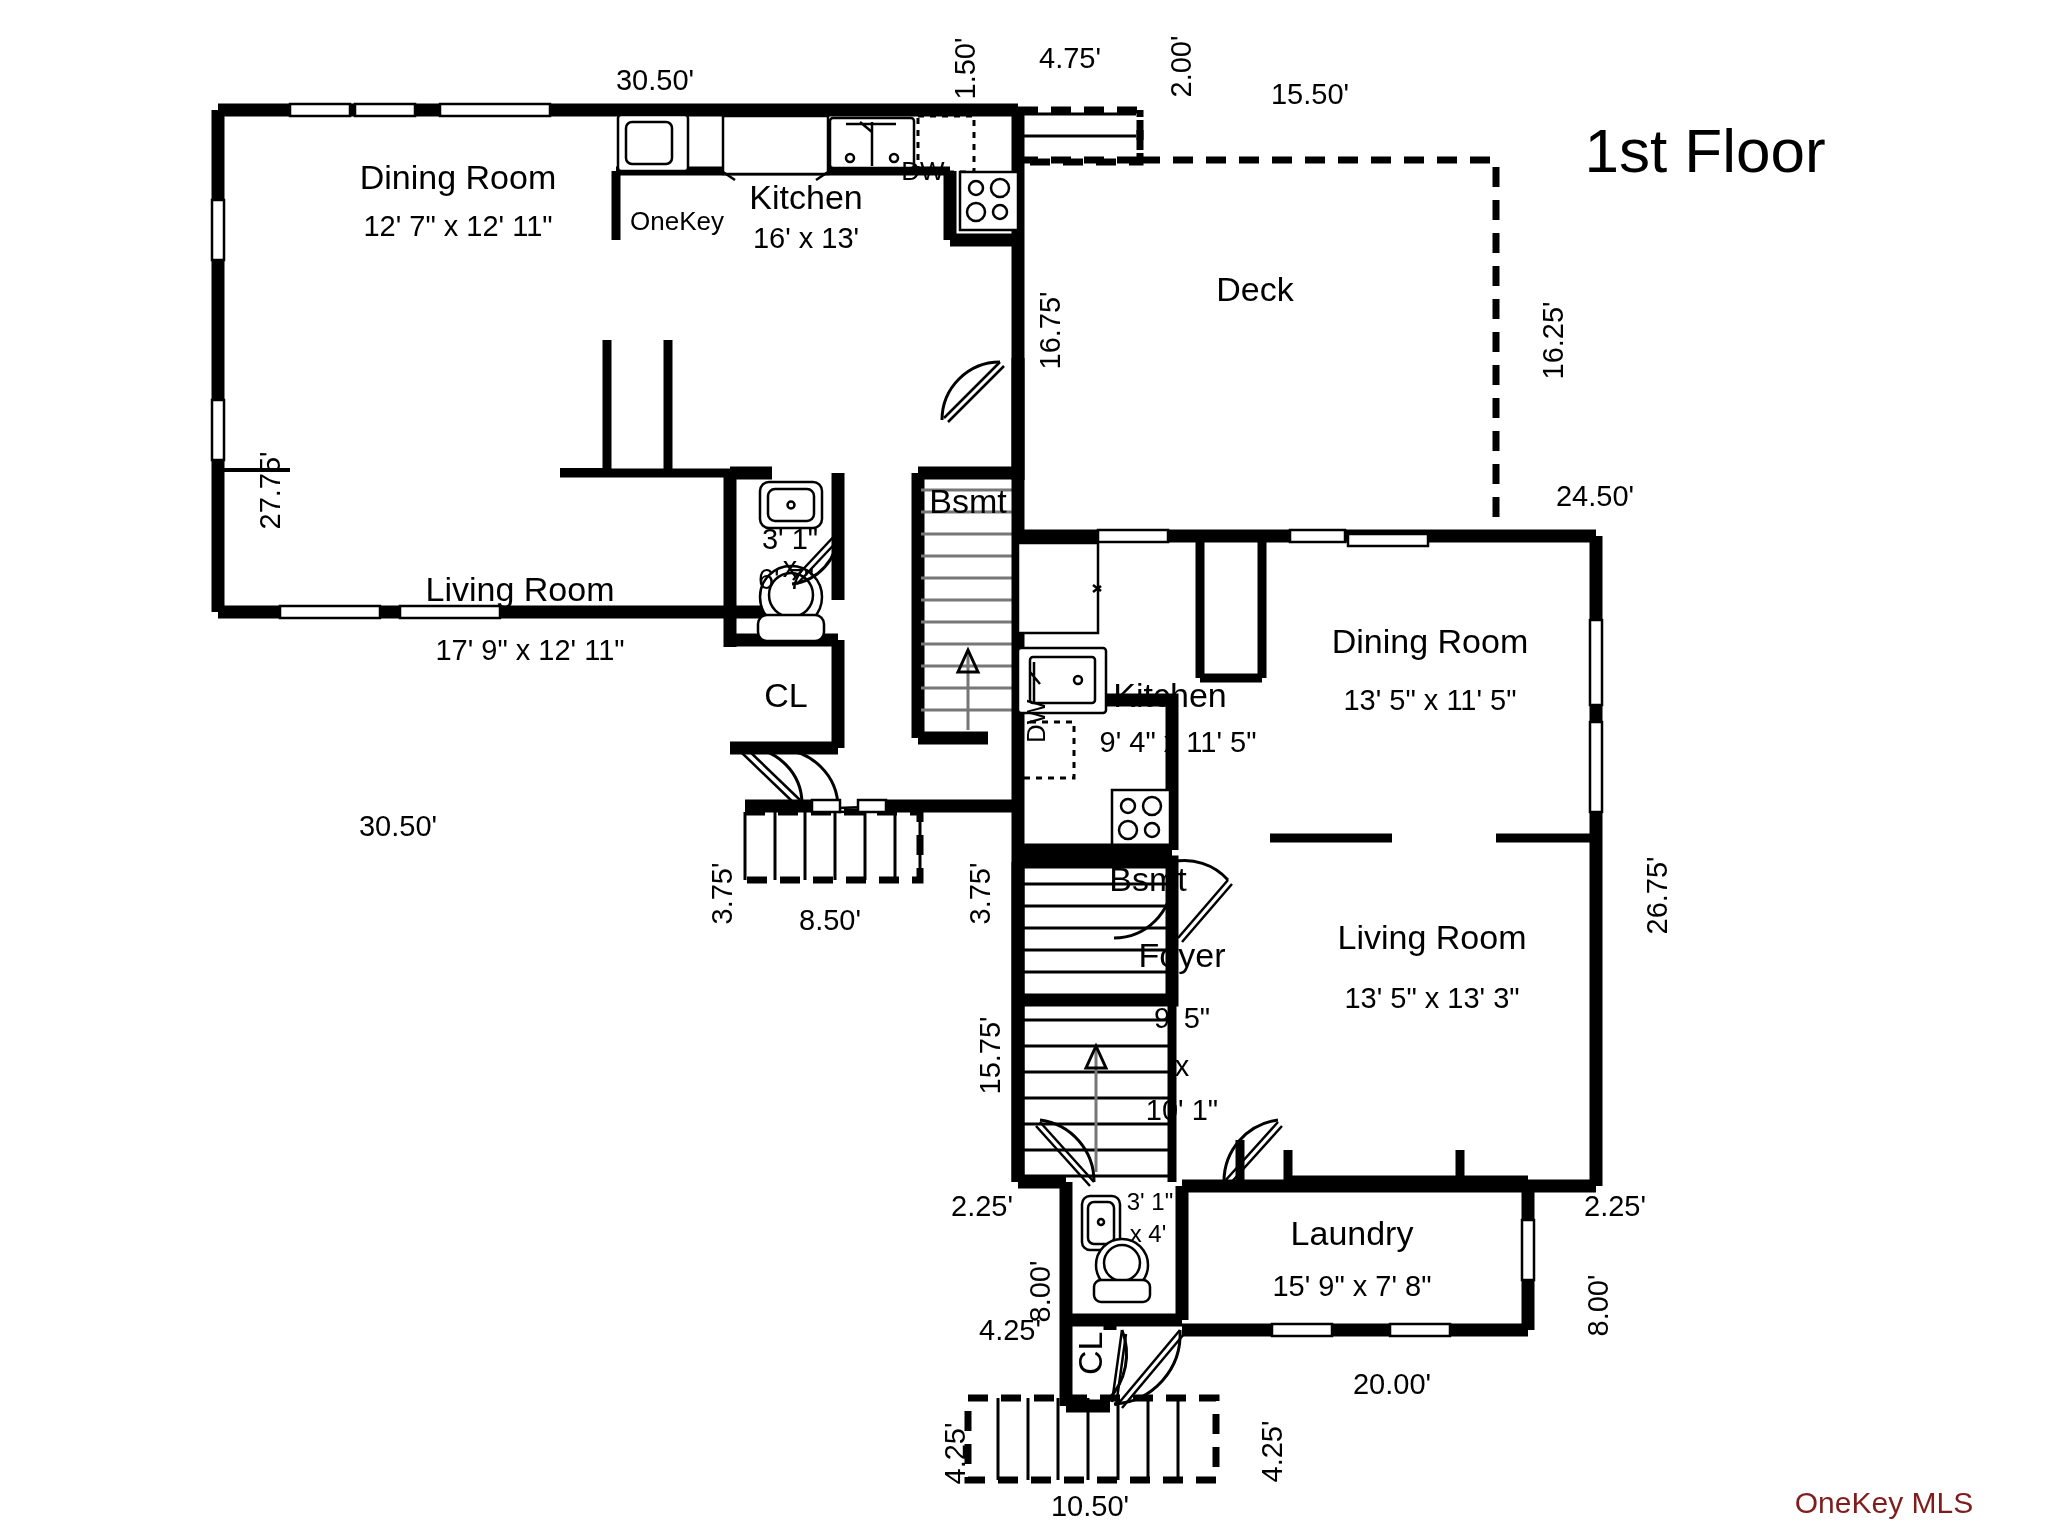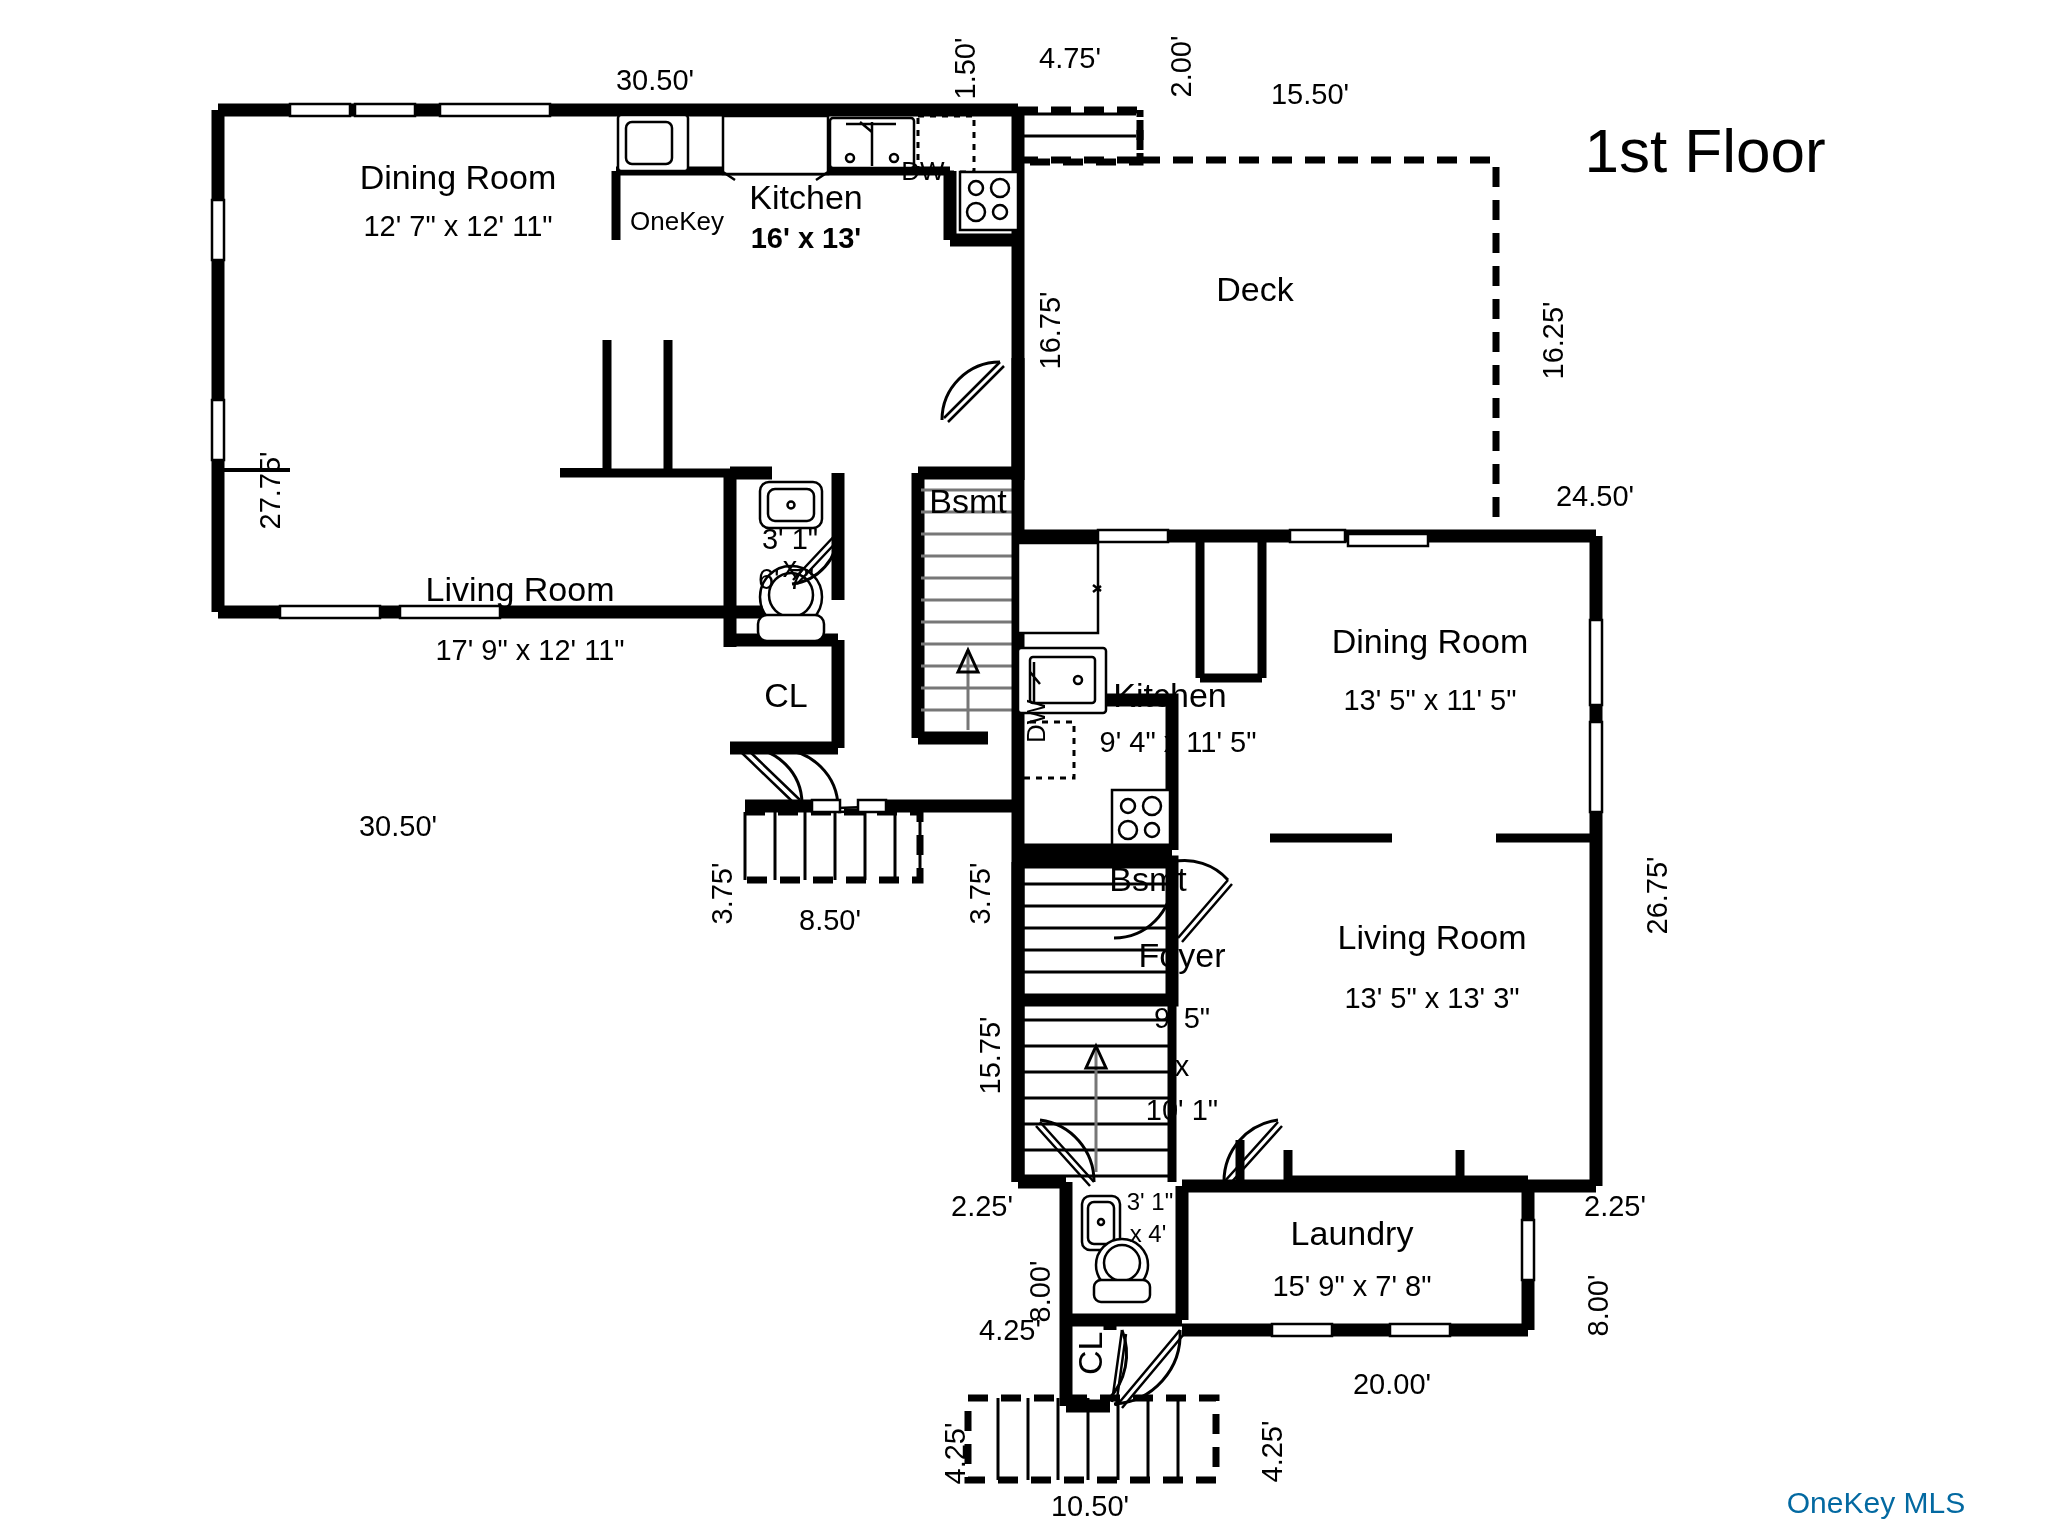--- a/index.html
+++ b/index.html
@@ -7,21 +7,21 @@
        font-family:"Liberation Sans",sans-serif;color:#000;}
   #plan{position:absolute;left:0;top:0;width:2048px;height:1536px;}
   .lbl{position:absolute;white-space:nowrap;line-height:1;}
   .room-name{font-size:34px;font-weight:400;}
   .room-dim{font-size:29px;font-weight:400;}
   .dim{font-size:29px;font-weight:400;}
   .small{font-size:26px;}
   .tiny{font-size:24px;}
   .vert{transform-origin:center center;transform:rotate(-90deg);}
   .title{font-size:62px;font-weight:400;margin-left:15px;}
-  .wm{font-size:30px;color:#0369a1;font-weight:400;}
+  .wm{font-size:30px;color:#7f1d1d;font-weight:400;margin-left:8px;}
   .ctr{text-align:center;transform:translateX(-50%);}
 </style>
 </head>
 <body>
 
 <svg id="plan" viewBox="0 0 2048 1536" xmlns="http://www.w3.org/2000/svg">
   <defs>
     <style>
       .w{stroke:#000;stroke-width:13;fill:none;stroke-linecap:butt;}
       .w2{stroke:#000;stroke-width:9;fill:none;}
@@ -267,21 +267,21 @@
   <path class="dimline" d="M218 470 H 290"></path>
   <path class="dimline" d="M560 470 H 610"></path>
 </svg>
 
 <div class="lbl title ctr" style="left:1690px;top:120px;">1st Floor</div>
 
 <div class="lbl room-name ctr" style="left:458px;top:160px;">Dining Room</div>
 <div class="lbl room-dim ctr" style="left:458px;top:212px;">12' 7" x 12' 11"</div>
 
 <div class="lbl room-name ctr" style="left:806px;top:180px;">Kitchen</div>
-<div class="lbl room-dim ctr" style="left:806px;top:224px;font-weight:bold;">16' x 13'</div>
+<div class="lbl room-dim ctr" style="left:806px;top:224px;">16' x 13'</div>
 
 <div class="lbl small ctr" style="left:677px;top:208px;">OneKey</div>
 
 <div class="lbl small ctr" style="left:923px;top:158px;">DW</div>
 
 <div class="lbl room-name ctr" style="left:520px;top:572px;">Living Room</div>
 <div class="lbl room-dim ctr" style="left:530px;top:636px;">17' 9" x 12' 11"</div>
 
 <div class="lbl room-dim ctr" style="left:790px;top:525px;">3' 1"</div>
 <div class="lbl room-dim ctr" style="left:790px;top:553px;">x</div>

